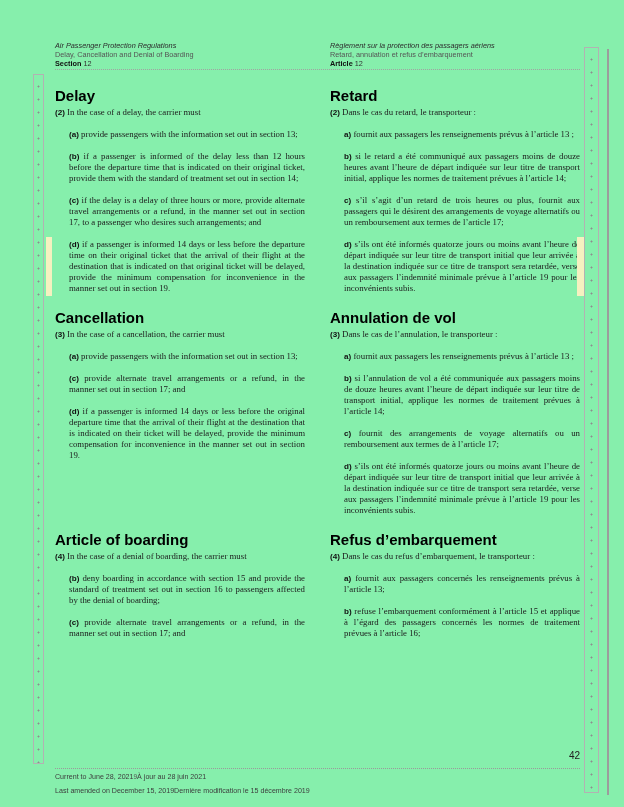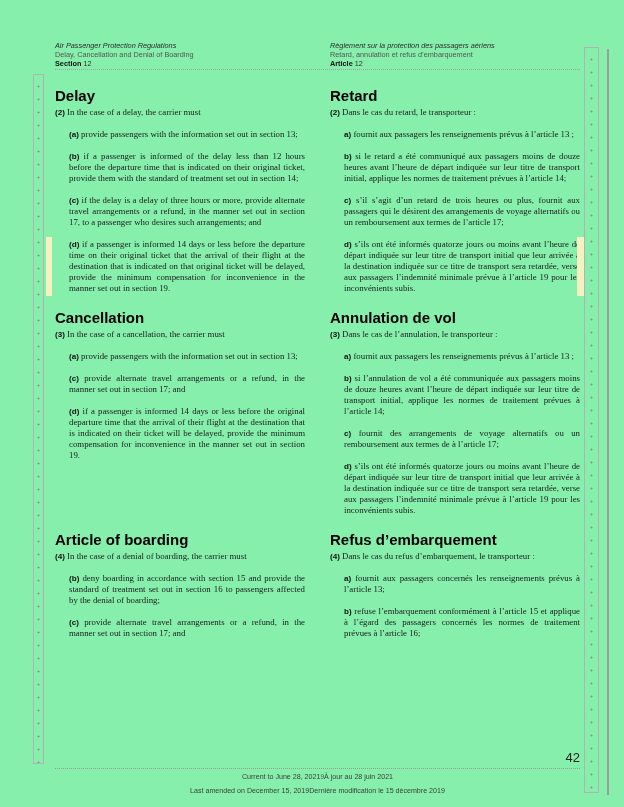--- a/index.html
+++ b/index.html
@@ -33,26 +33,26 @@
   p.intro { margin:0 0 11px 0; font-size:8.8px; line-height:11px; text-align:justify; }
   p.para  { position:relative; margin:0 0 11px 0; padding-left:14px;
             font-size:8.8px; line-height:11px; text-align:justify; }
   .lbl { font-family:"Liberation Sans", sans-serif; font-weight:bold; font-size:8.1px; color:#111; }
   .hl-bar { position:absolute; width:6px; top:-2px; bottom:-2px; background:var(--highlight,#f5f1c0); }
   .hl-left  { left:-9px; }
   .hl-right { right:-4px; width:7px; }
 
   
   .pg-num { position:absolute; top:750px; left:55px; width:525px; text-align:right;
-            font-family:"Liberation Sans", sans-serif; font-size:13px; color:#222; }
+            font-family:"Liberation Sans", sans-serif; font-size:10px; color:#222; }
   .ftr-rule { position:absolute; top:768px; left:55px; width:525px; border-top:1px dotted #9a9a9a; }
   .ftr-row1, .ftr-row2 {
     position:absolute; left:55px; width:525px;
     font-family:"Liberation Sans", sans-serif; font-size:7.1px; color:#3d3d3d;
-    display:flex; justify-content:center; align-items:baseline;
+    display:flex; justify-content:flex-start; align-items:baseline;
   }
   .ftr-row1 { top:773px; }
   .ftr-row2 { top:787px; }
   .ftr-center { font-size:6.5px; color:#555; }
 
   
   .edge-strip {
     position:absolute; border:1px solid #b2b2b2; background-color:transparent;
     background-image:radial-gradient(circle, #8d8d8d 0.8px, transparent 1.2px);
     background-size:100% 13px; background-position:50% 5px; background-repeat:repeat-y;

